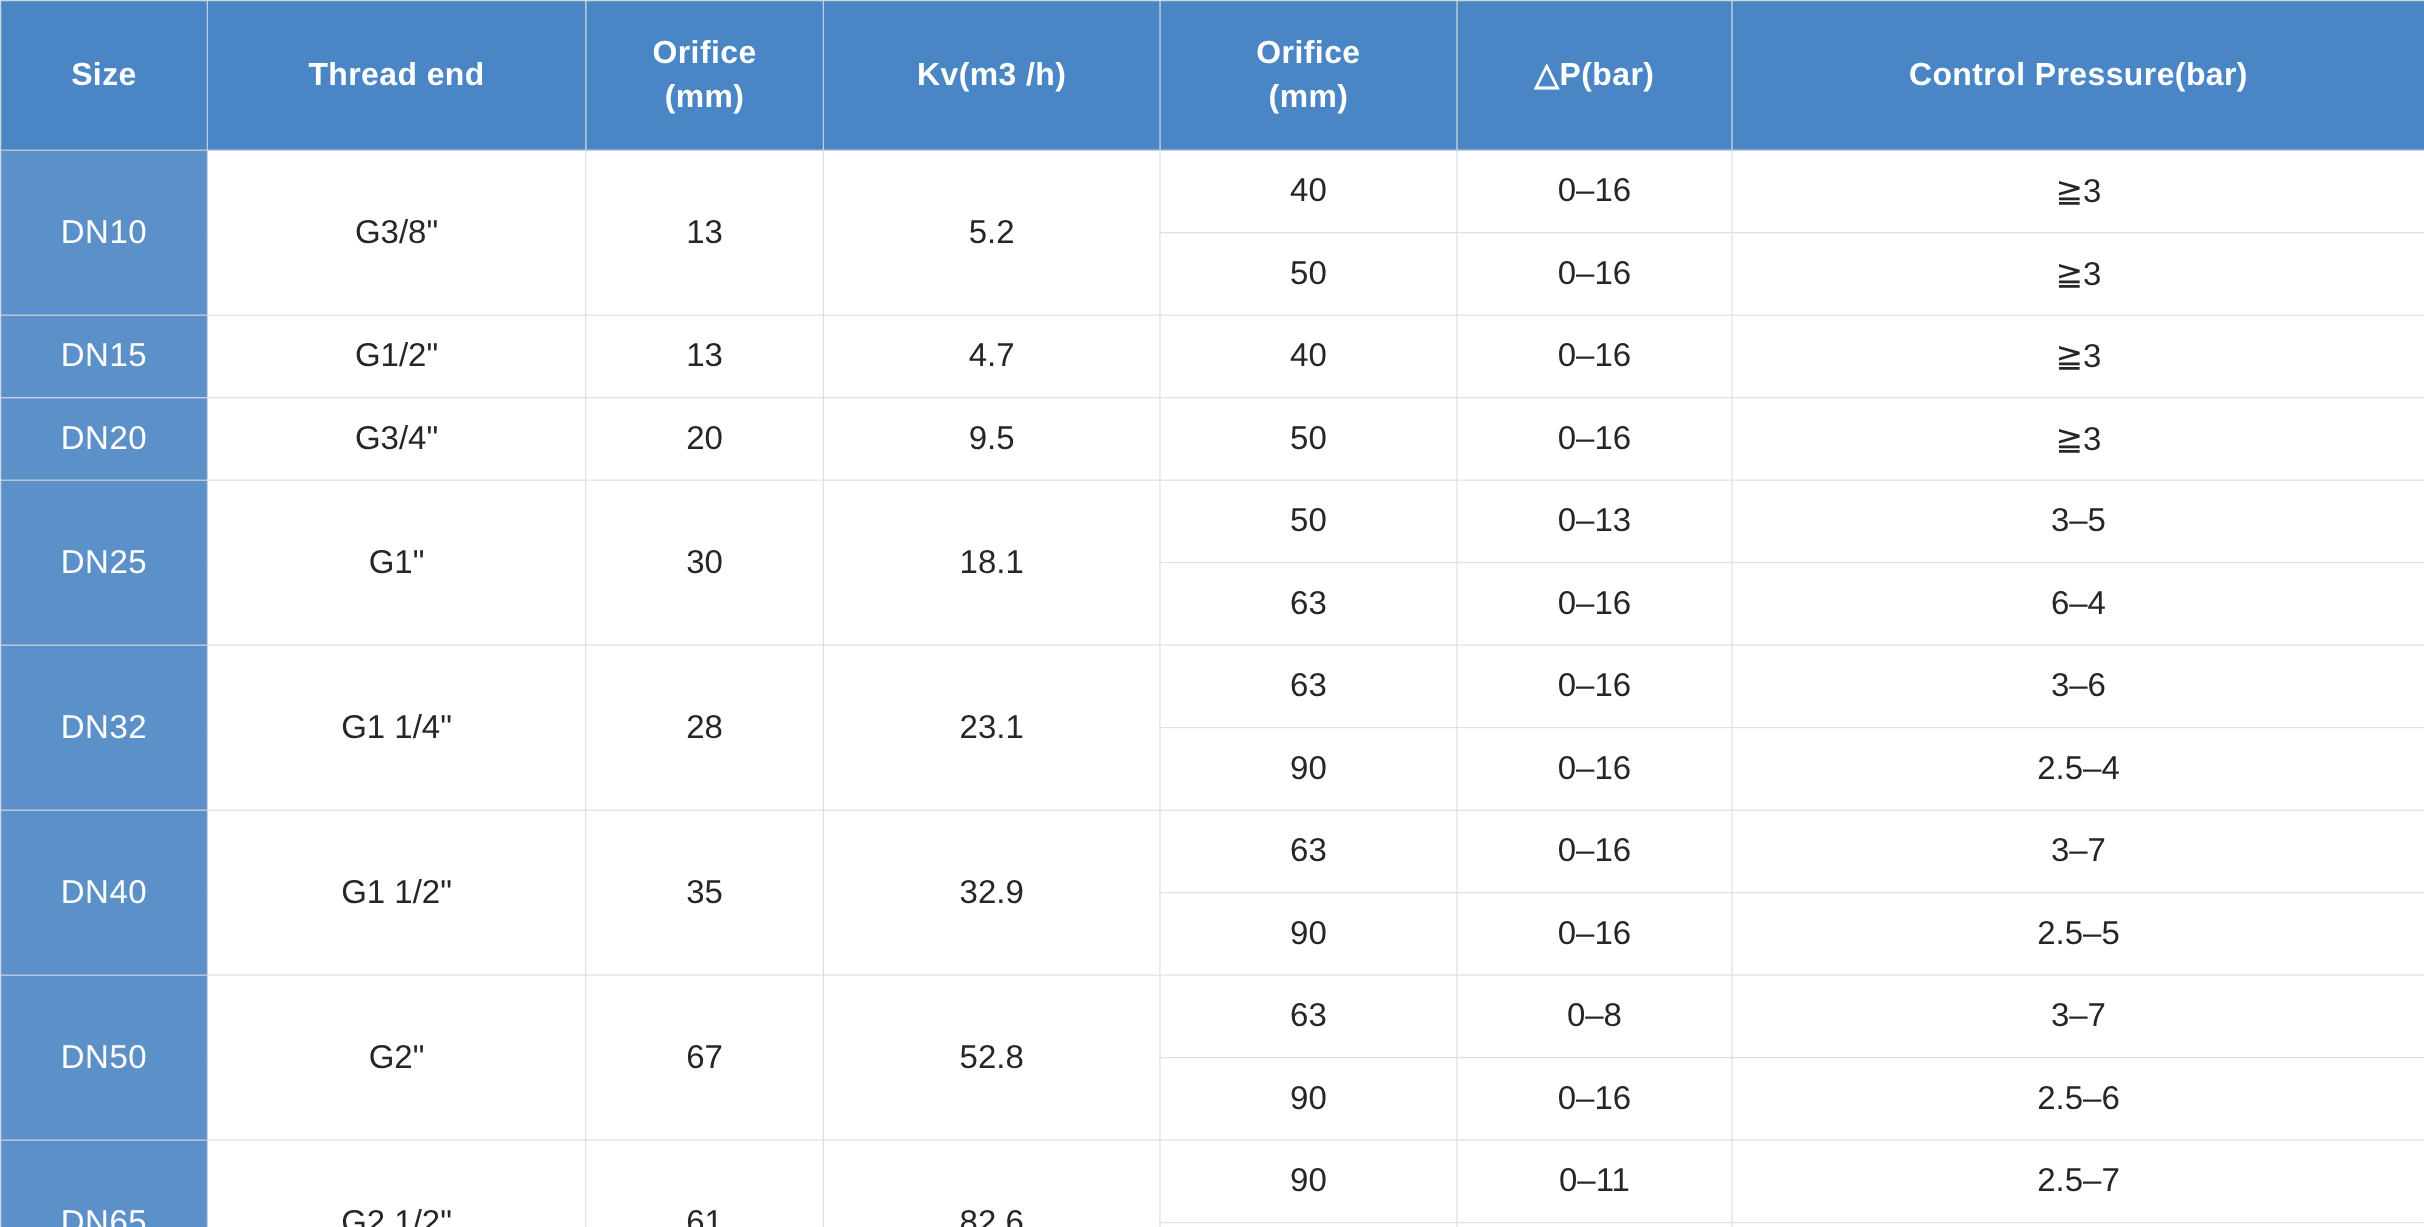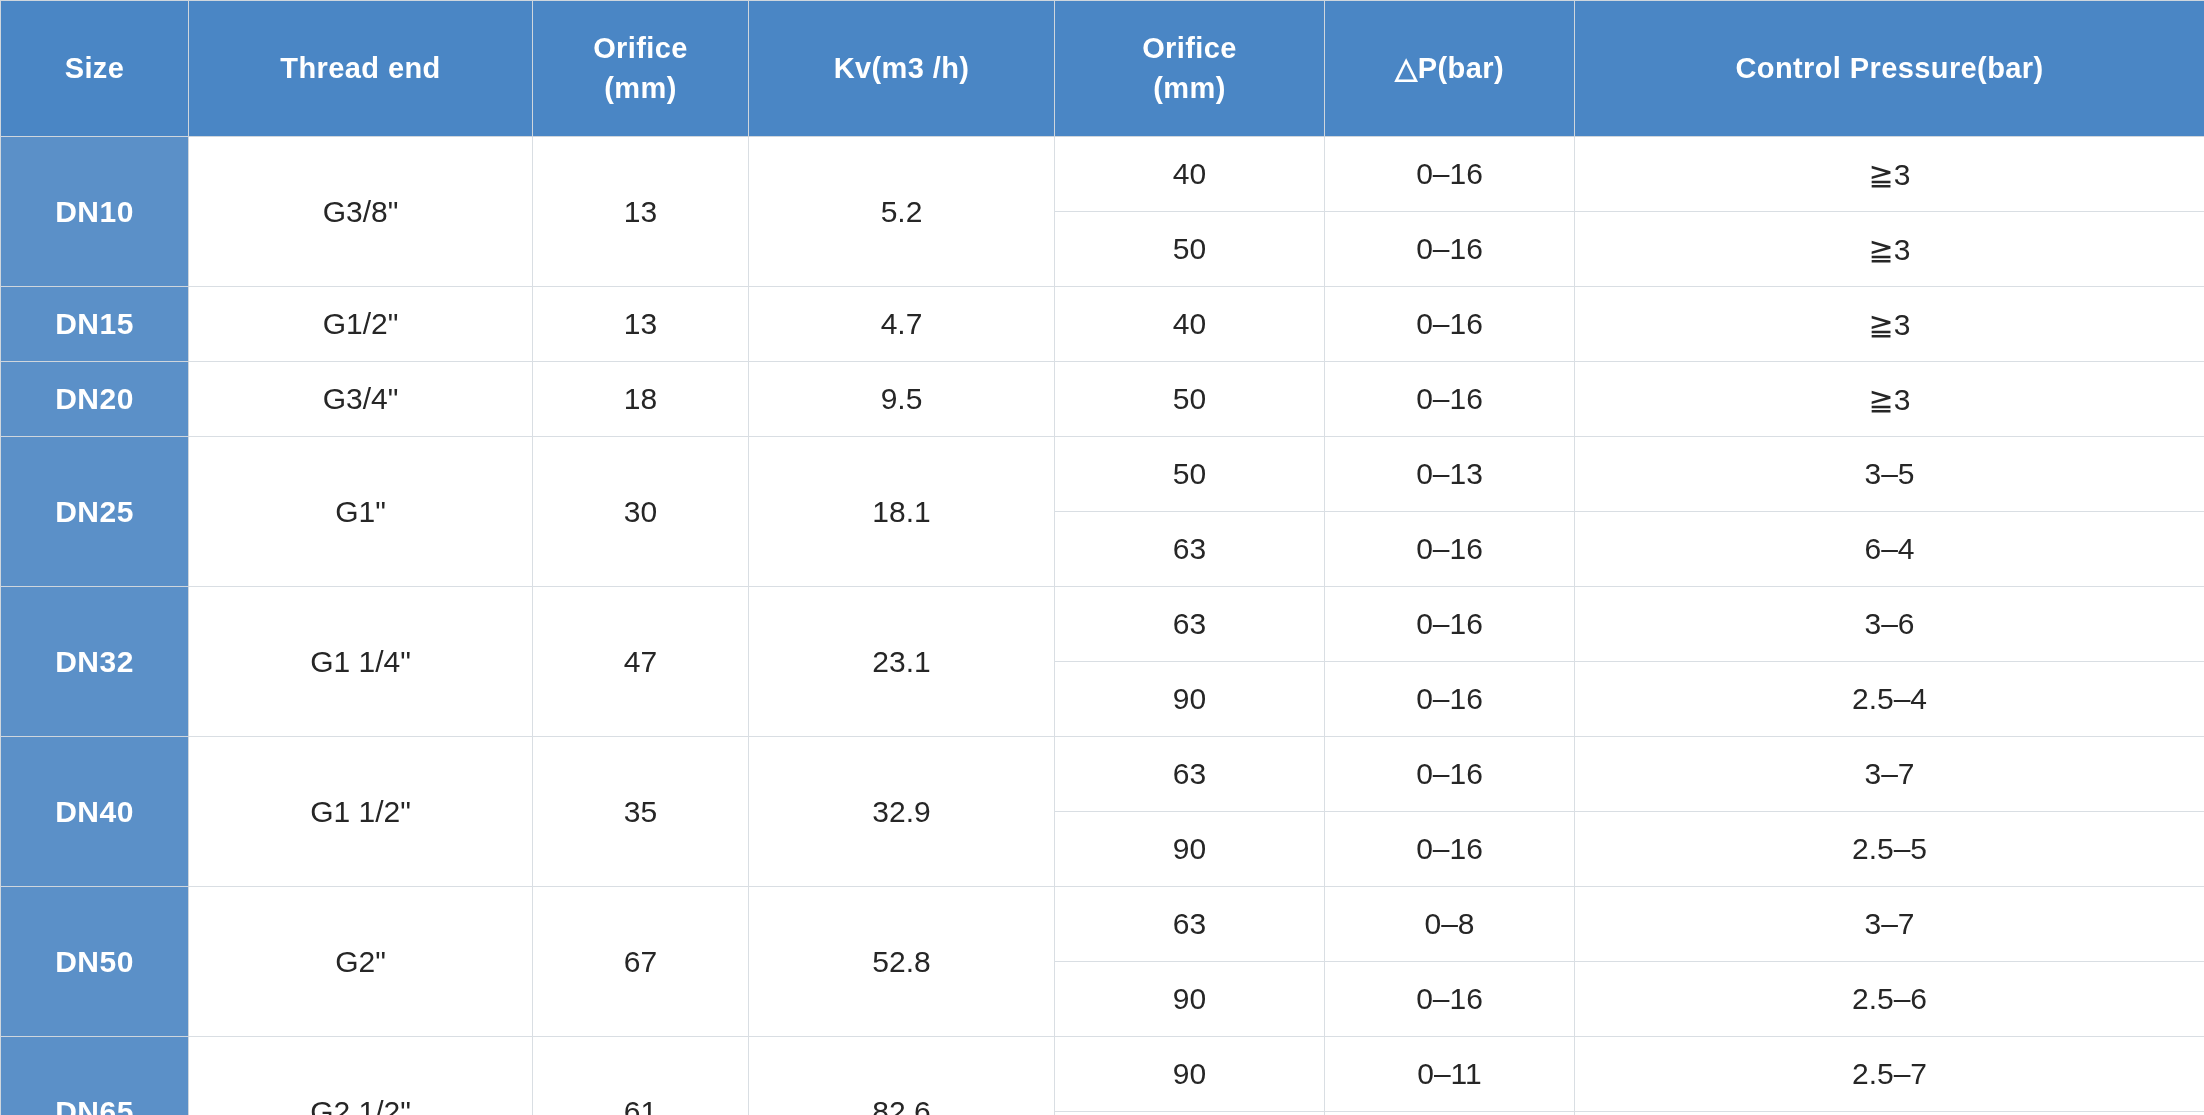--- a/index.html
+++ b/index.html
@@ -56,21 +56,21 @@
     vertical-align: middle;
     font-size: 30px;
     color: #262626;
     height: 66px;
     padding: 4px 8px;
     background: #ffffff;
   }
   table.spec td.size-cell {
     background: #5b90c8;
     color: #ffffff;
-    font-weight: bold;
+    font-weight: normal;
     font-size: 30px;
     letter-spacing: 0.5px;
     border: 1px solid #cfd6dd;
   }
   table.spec tr {
     height: 66px;
   }
 </style>
 </head>
 <body>
@@ -133,21 +133,21 @@
           <td rowspan="1">G1/2"</td>
           <td rowspan="1">13</td>
           <td rowspan="1">4.7</td>
           <td>40</td>
           <td>0–16</td>
           <td>≧3</td>
         </tr>
         <tr>
           <td class="size-cell" rowspan="1">DN20</td>
           <td rowspan="1">G3/4"</td>
-          <td rowspan="1">18</td>
+          <td rowspan="1">20</td>
           <td rowspan="1">9.5</td>
           <td>50</td>
           <td>0–16</td>
           <td>≧3</td>
         </tr>
         <tr>
           <td class="size-cell" rowspan="2">DN25</td>
           <td rowspan="2">G1"</td>
           <td rowspan="2">30</td>
           <td rowspan="2">18.1</td>
@@ -156,21 +156,21 @@
           <td>3–5</td>
         </tr>
         <tr>
           <td>63</td>
           <td>0–16</td>
           <td>6–4</td>
         </tr>
         <tr>
           <td class="size-cell" rowspan="2">DN32</td>
           <td rowspan="2">G1 1/4"</td>
-          <td rowspan="2">47</td>
+          <td rowspan="2">28</td>
           <td rowspan="2">23.1</td>
           <td>63</td>
           <td>0–16</td>
           <td>3–6</td>
         </tr>
         <tr>
           <td>90</td>
           <td>0–16</td>
           <td>2.5–4</td>
         </tr>

